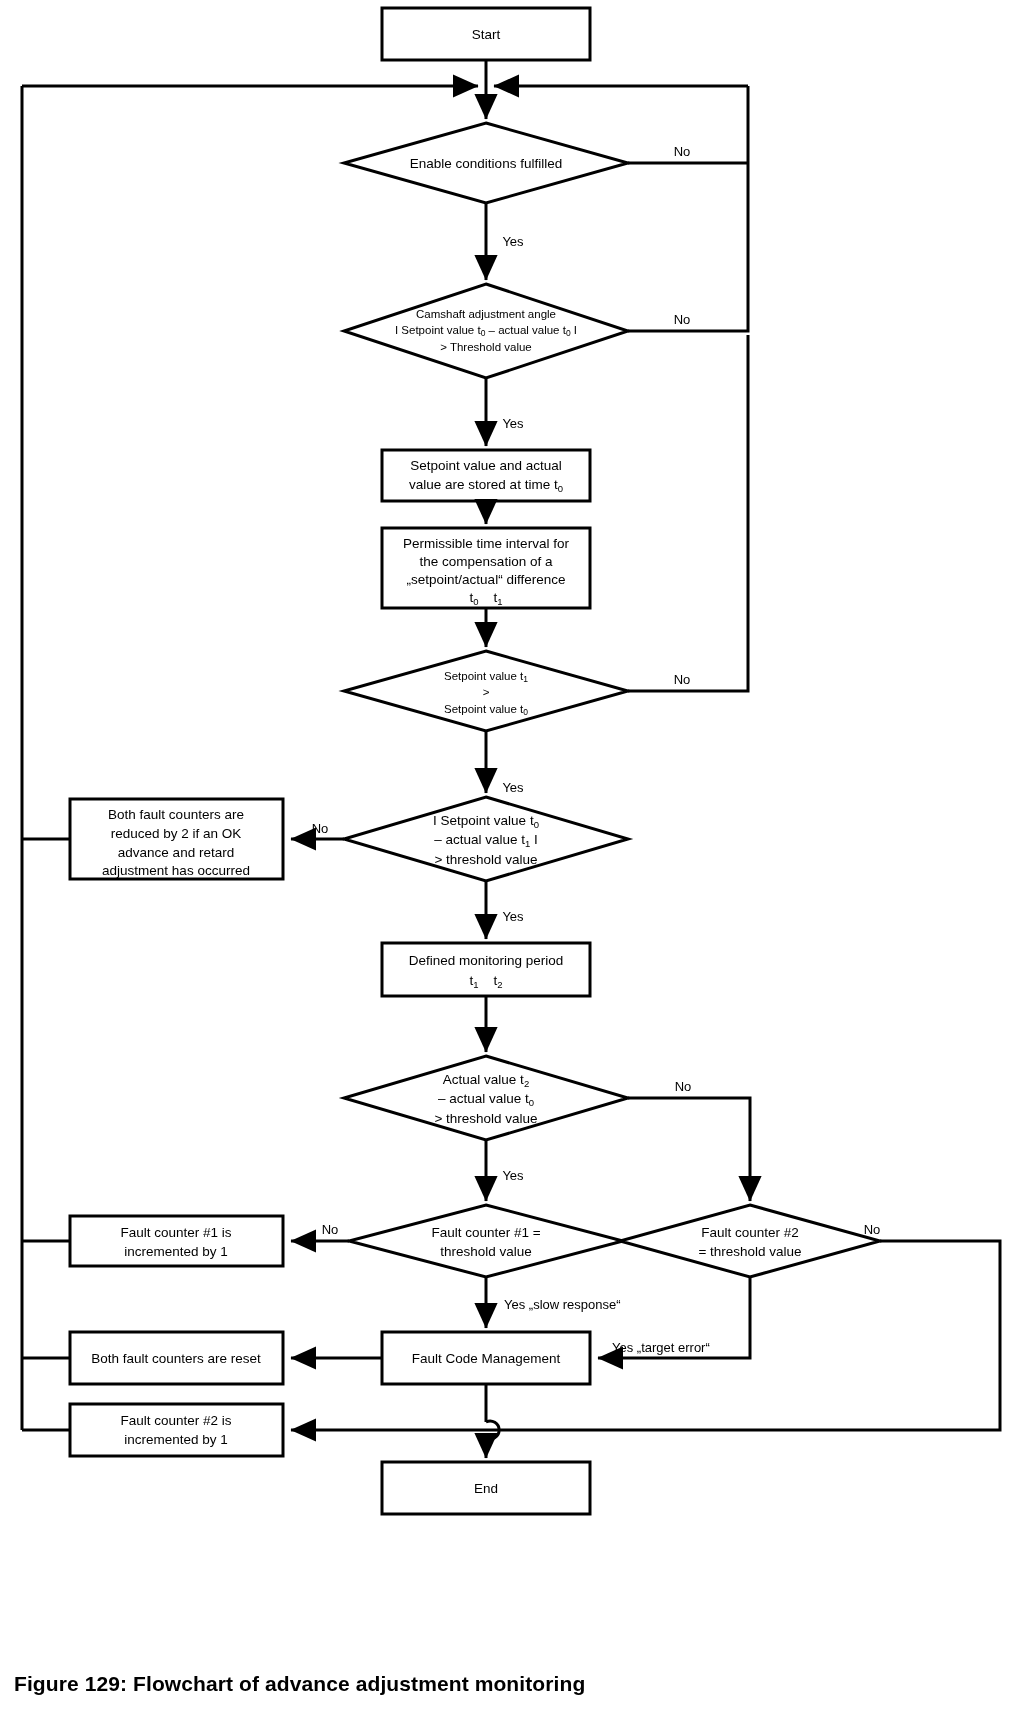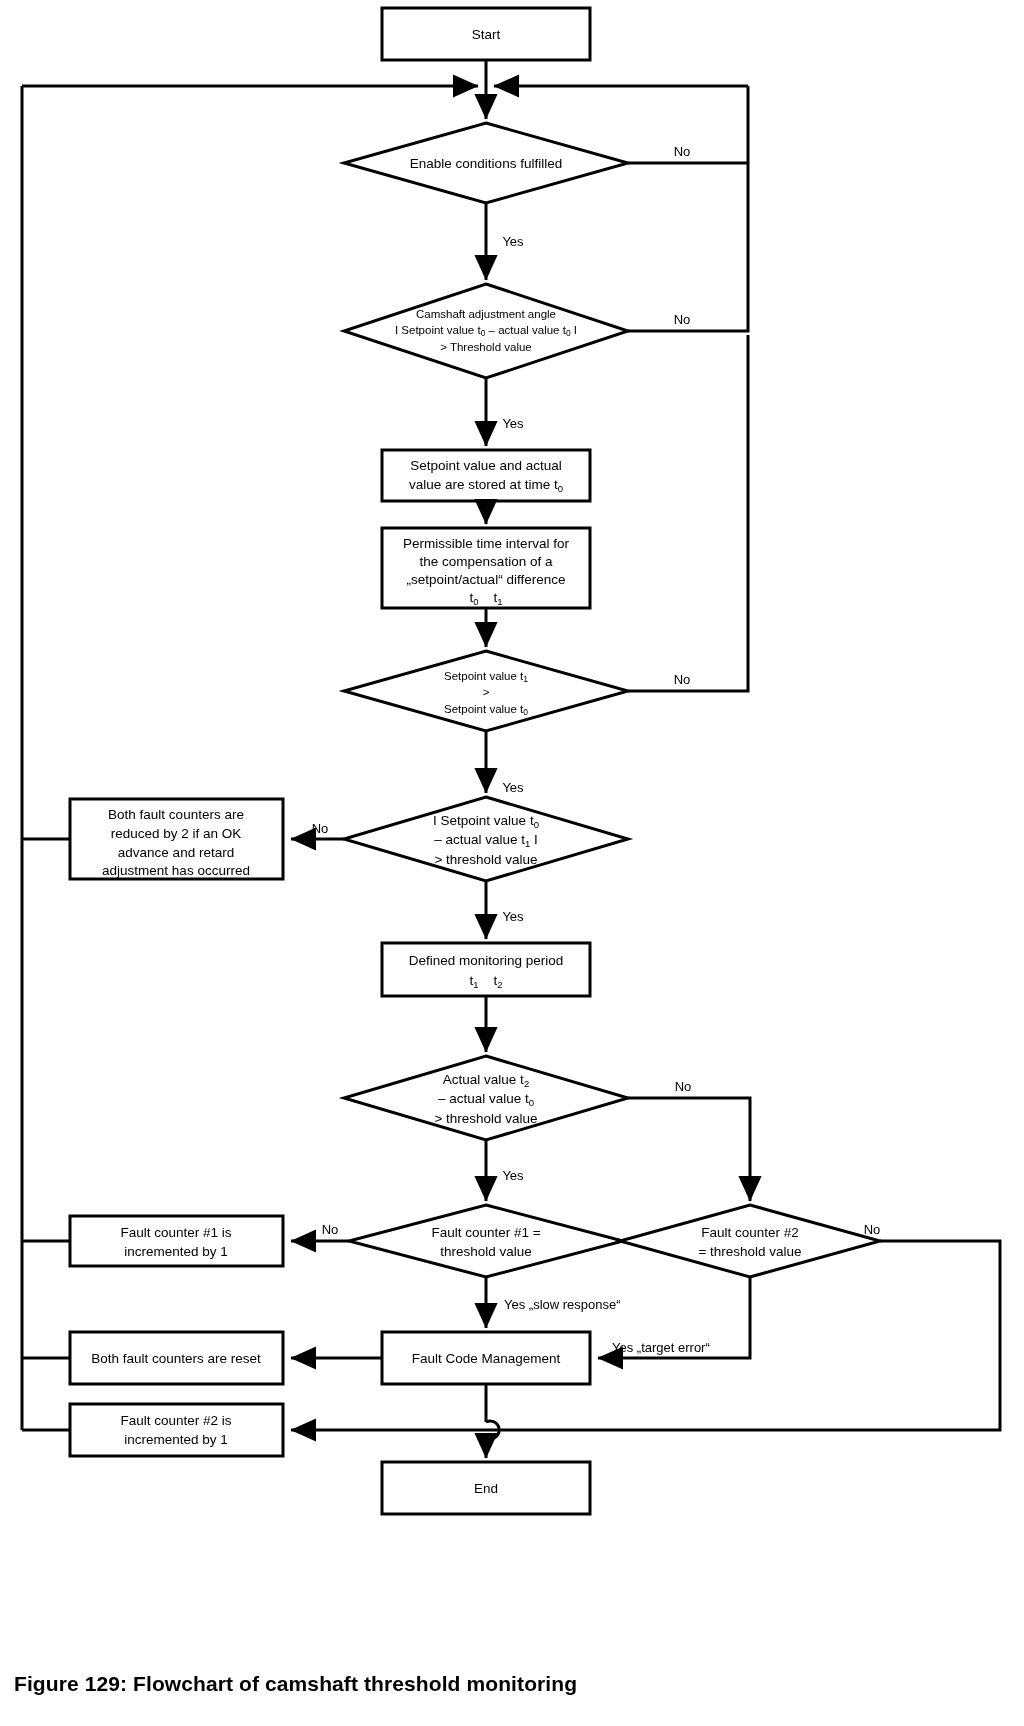--- a/index.html
+++ b/index.html
@@ -269,14 +269,14 @@
     <text class="edge-label" x="320" y="833">No</text>
     <text class="edge-label" x="513" y="921">Yes</text>
     <text class="edge-label" x="683" y="1091">No</text>
     <text class="edge-label" x="513" y="1180">Yes</text>
     <text class="edge-label" x="330" y="1234">No</text>
     <text class="edge-label left" x="504" y="1309">Yes  „slow response“</text>
     <text class="edge-label" x="872" y="1234">No</text>
     <text class="edge-label left" x="612" y="1352">Yes  „target error“</text>
   </svg>
 
-  <div class="caption">Figure 129: Flowchart of camshaft threshold monitoring</div>
+  <div class="caption">Figure 129: Flowchart of advance adjustment monitoring</div>
 </div>
 
 </body></html>

